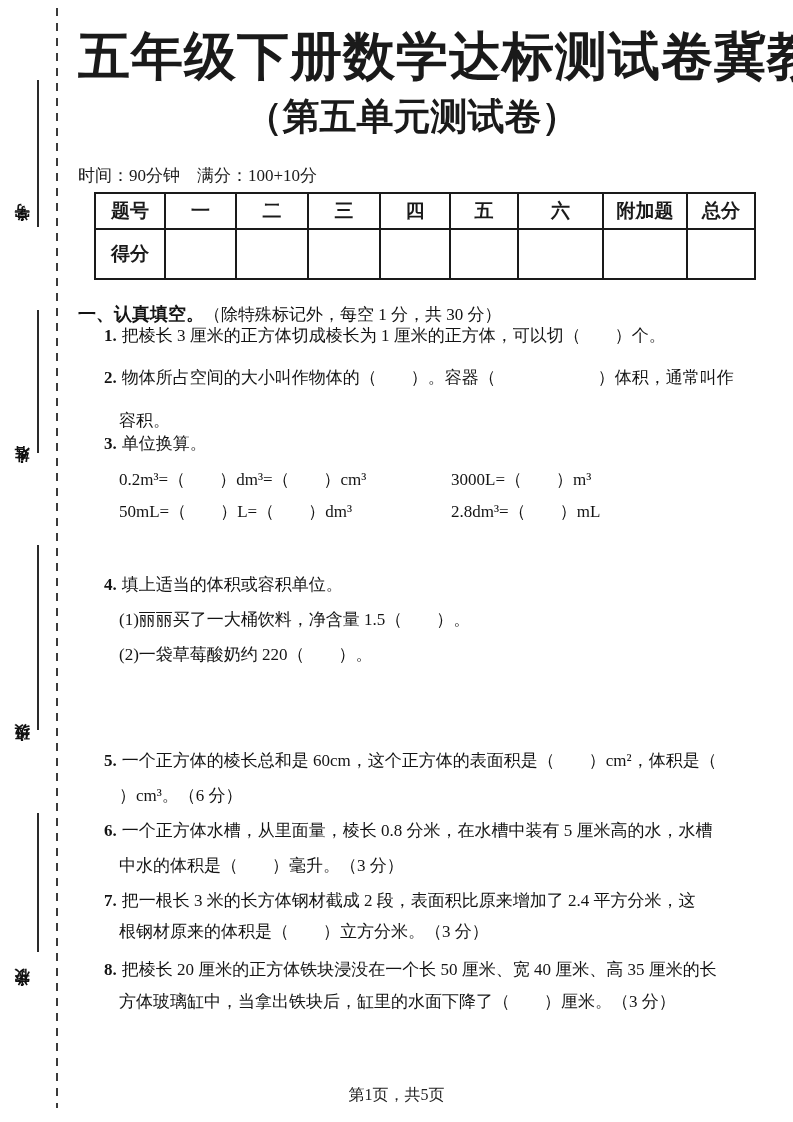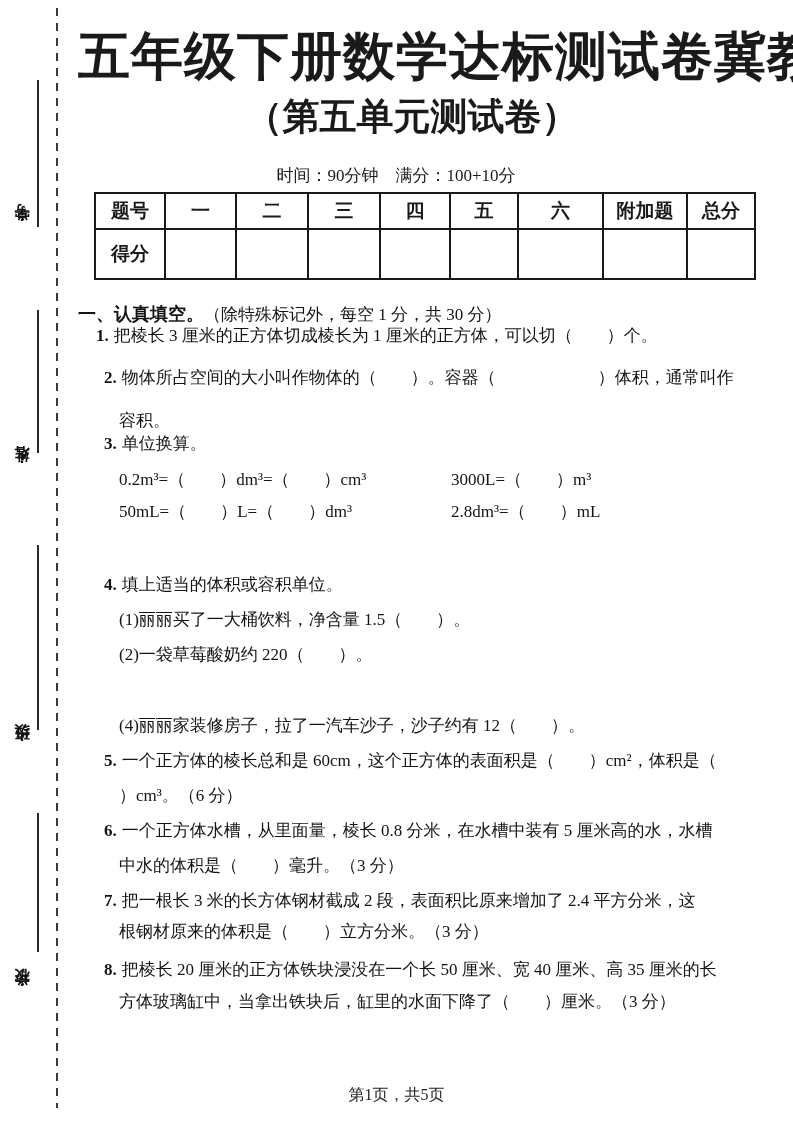--- a/index.html
+++ b/index.html
@@ -32,22 +32,22 @@
     position:absolute; top:22px; left:78px; width:668px;
     text-align:center; font-size:52px; font-weight:bold; letter-spacing:1px;
     white-space:nowrap;
   }
   .subtitle {
     position:absolute; top:92px; left:78px; width:668px;
     text-align:center; font-size:37px; font-weight:bold;
     white-space:nowrap;
   }
   .meta {
-    position:absolute; top:164px; left:62px; width:668px;
-    text-align:center; font-size:17px; white-space:nowrap;
+    position:absolute; top:164px; left:78px; width:668px;
+    text-align:left; font-size:17px; white-space:nowrap;
   }
   
   .score-table {
     position:absolute; top:192px; left:94px; width:660px;
     border-collapse:collapse; table-layout:fixed;
   }
   .score-table td {
     border:2px solid #1a1a1a; text-align:center; vertical-align:middle;
     font-size:19px; font-weight:bold; padding:0;
   }
@@ -126,21 +126,21 @@
       <td></td>
       <td></td>
     </tr>
   </tbody>
     </table>
 
   <div class="line" style="top:287px;left:78px">
     <span class="sec-head">一、认真填空。</span><span class="sec-note">（除特殊标记外，每空 1 分，共 30 分）</span>
   </div>
 
-  <div class="line" style="top:309px;left:96px">
+  <div class="line" style="top:309px;left:104px">
     <span class="qnum">1.</span><span>把棱长 3 厘米的正方体切成棱长为 1 厘米的正方体，可以切（　　）个。</span>
   </div>
 
   <div class="line" style="top:351px;left:104px">
     <span class="qnum">2.</span><span>物体所占空间的大小叫作物体的（　　）。容器（　　　　　　）体积，通常叫作</span>
   </div>
   <div class="line" style="top:394px;left:119px">
     <span>容积。</span>
   </div>
 
@@ -155,23 +155,20 @@
   </div>
 
   <div class="line" style="top:558px;left:104px">
     <span class="qnum">4.</span><span>填上适当的体积或容积单位。</span>
   </div>
   <div class="line" style="top:593px;left:119px">
     <span>(1)丽丽买了一大桶饮料，净含量 1.5（　　）。</span>
   </div>
   <div class="line" style="top:628px;left:119px">
     <span>(2)一袋草莓酸奶约 220（　　）。</span>
-  </div>
-  <div class="line" style="top:699px;left:119px">
-    <span>(4)丽丽家装修房子，拉了一汽车沙子，沙子约有 12（　　）。</span>
   </div>
 
   <div class="line" style="top:734px;left:104px">
     <span class="qnum">5.</span><span>一个正方体的棱长总和是 60cm，这个正方体的表面积是（　　）cm²，体积是（</span>
   </div>
   <div class="line" style="top:769px;left:119px">
     <span>）cm³。（6 分）</span>
   </div>
 
   <div class="line" style="top:804px;left:104px">

